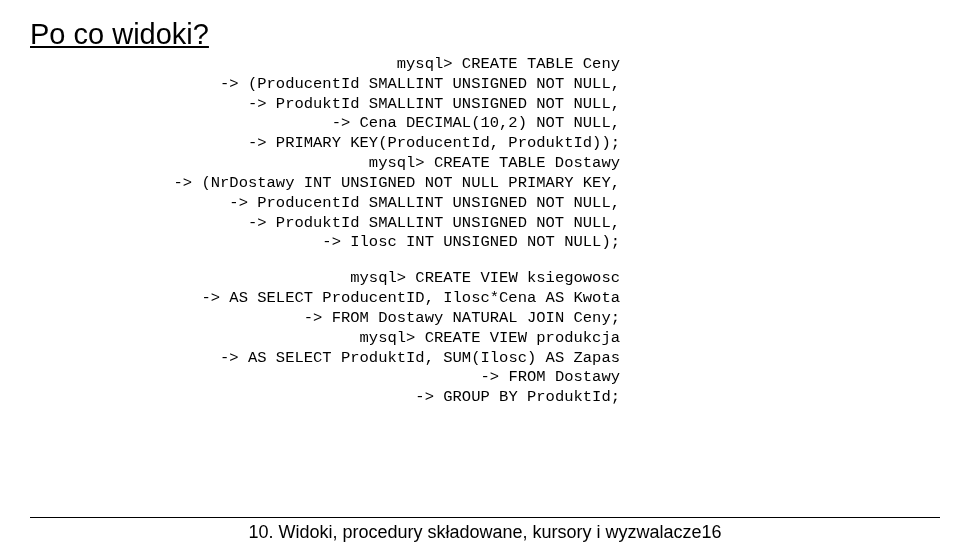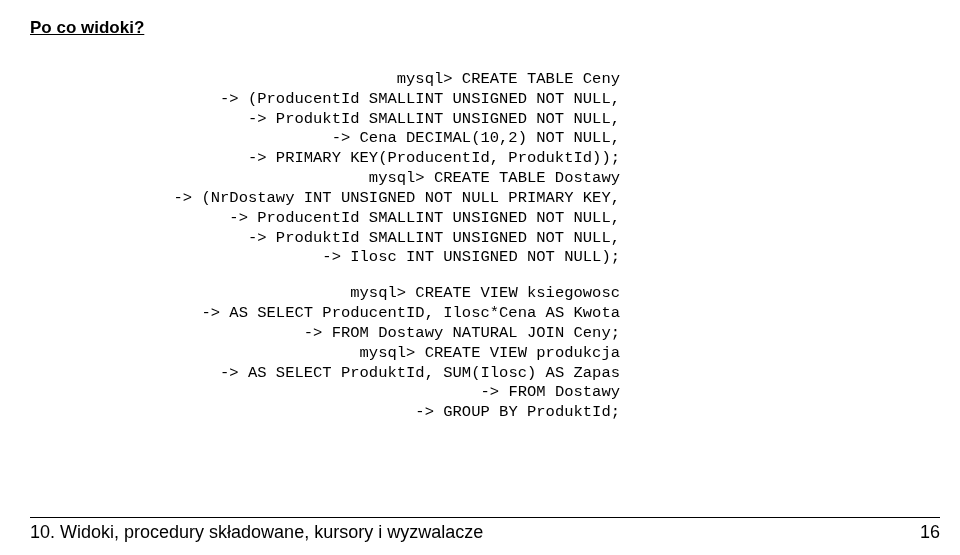--- a/index.html
+++ b/index.html
@@ -12,25 +12,25 @@
     overflow: hidden;
   }
   .slide {
     position: relative;
     width: 960px;
     height: 555px;
     box-sizing: border-box;
     padding: 18px 30px 0 30px;
   }
   .title {
-    font-size: 17px;
+    font-size: 29px;
     color: #000;
     text-decoration: underline;
-    margin: 0 0 32px 0;
-    font-weight: bold;
+    margin: 0 0 4px 0;
+    font-weight: normal;
   }
   .content {
     display: flex;
     flex-direction: row;
   }
   .code-col {
     flex: 0 0 590px;
     padding-right: 10px;
   }
   .text-col {
@@ -55,21 +55,21 @@
   .blue { color: #0033cc; }
   .red-italic { color: #cc0000; font-style: italic; }
   .footer {
     position: absolute;
     bottom: 12px;
     left: 30px;
     right: 20px;
     border-top: 1px solid #000;
     padding-top: 4px;
     display: flex;
-    justify-content: space-between;
+    justify-content: center;
     font-size: 18px;
     color: #000;
   }
 </style>
 </head>
 <body>
 
 <div class="slide">
 
   <h1 class="title">Po co widoki?</h1>

